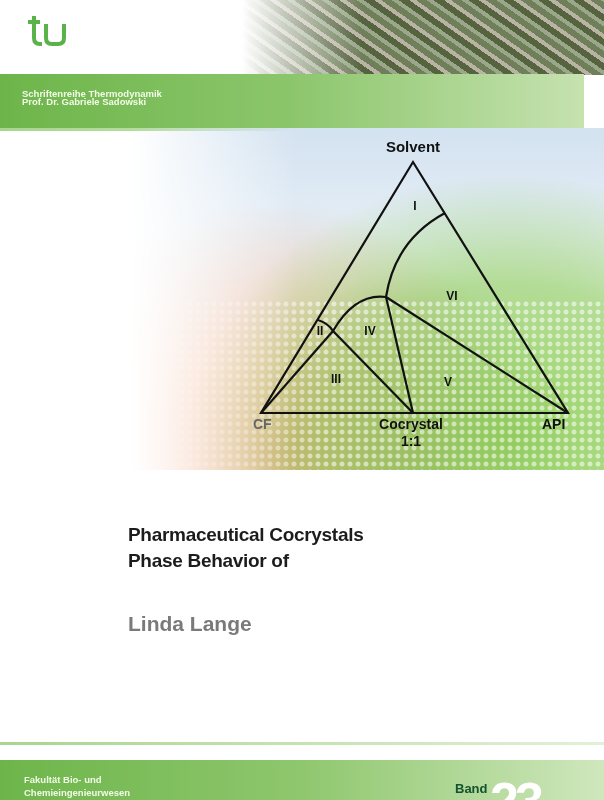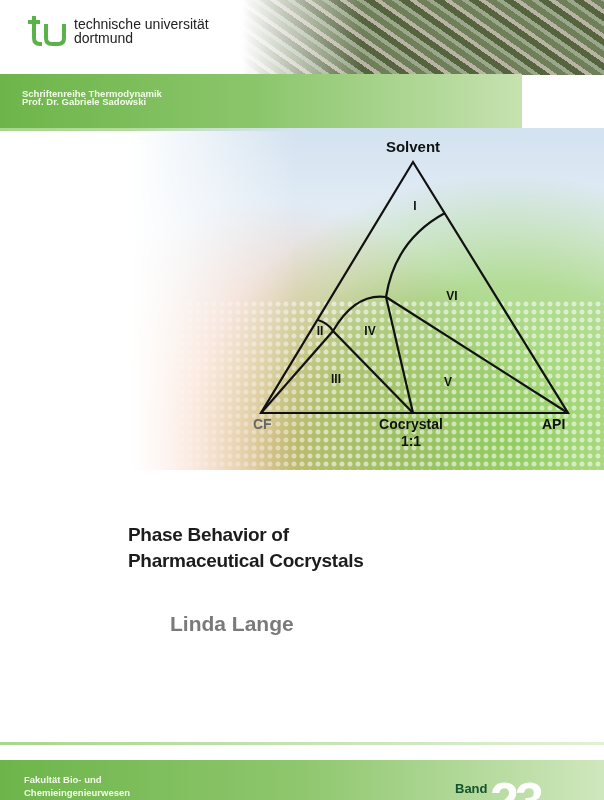--- a/index.html
+++ b/index.html
@@ -4,61 +4,57 @@
 <style>
   html, body { margin: 0; padding: 0; }
   body { width: 604px; height: 800px; position: relative; overflow: hidden; background: #ffffff; font-family: "Liberation Sans", sans-serif; }
   .header-photo { position: absolute; left: 0; top: 0; width: 604px; height: 75px;
     background: linear-gradient(90deg, #ffffff 0%, #ffffff 40%, rgba(255,255,255,0) 60%),
                 repeating-linear-gradient(35deg, #6f7f5a 0 6px, #9aa78a 6px 10px, #55633f 10px 16px, #b8b3a2 16px 20px);
   }
   .logo { position: absolute; left: 24px; top: 14px; display: flex; align-items: center; }
   .logo-mark { width: 44px; height: 34px; position: relative; }
   .logo-text { margin-left: 6px; font-size: 14px; line-height: 14px; color: #222; }
-  .top-band { position: absolute; left: 0; top: 74px; width: 522px; height: 54px;
+  .top-band { position: absolute; left: 0; top: 74px; width: 584px; height: 54px;
     background: linear-gradient(90deg, #6db54a 0%, #8cc66c 50%, #c6e2b0 100%); }
   .top-band .line { position: absolute; left: 22px; font-size: 9.5px; font-weight: bold; color: #f3fbe9; }
   .band-edge { position: absolute; left: 0; width: 604px; height: 3px; background: linear-gradient(90deg,#a8d68e,#e2f1d6); }
   .diagram-bg { position: absolute; left: 130px; top: 128px; width: 474px; height: 342px;
     background:
       radial-gradient(ellipse at 80% 90%, rgba(130,200,70,0.85) 0%, rgba(130,200,70,0.55) 35%, rgba(130,200,70,0) 60%),
       radial-gradient(ellipse at 30% 95%, rgba(235,140,90,0.7) 0%, rgba(235,140,90,0.35) 30%, rgba(235,140,90,0) 55%),
       radial-gradient(ellipse at 60% 95%, rgba(150,150,160,0.6) 0%, rgba(150,150,160,0) 40%),
       linear-gradient(180deg, #d3e2f0 0%, #f4f8fb 55%, #ffffff 70%);
     -webkit-mask-image: linear-gradient(90deg, transparent 0%, #000 35%);
     mask-image: linear-gradient(90deg, transparent 0%, #000 35%);
   }
   .hex { position: absolute; left: 130px; top: 300px; width: 474px; height: 170px;
     background-image: radial-gradient(circle, rgba(255,255,255,0.55) 2px, rgba(255,255,255,0) 3px);
     background-size: 8px 8px;
     -webkit-mask-image: linear-gradient(90deg, transparent 0%, #000 40%);
     mask-image: linear-gradient(90deg, transparent 0%, #000 40%); }
   svg.diagram { position: absolute; left: 0; top: 0; }
   .title { position: absolute; left: 128px; top: 522px; font-size: 19px; font-weight: bold; color: #1c1c1c; line-height: 26px; letter-spacing: -0.3px; }
-  .author { position: absolute; left: 128px; top: 612px; font-size: 21px; font-weight: bold; color: #7a7a7a; margin-left: 42px; }
+  .author { position: absolute; left: 128px; top: 612px; font-size: 21px; font-weight: bold; color: #7a7a7a; }
   .bottom-band { position: absolute; left: 0; top: 760px; width: 604px; height: 63px;
     background: linear-gradient(90deg, #6db54a 0%, #8fc76e 50%, #cfe7bd 100%); }
   .bottom-band .line { position: absolute; left: 24px; font-size: 9.5px; font-weight: bold; color: #f3fbe9; }
   .band-label { position: absolute; left: 455px; top: 781px; font-size: 13px; font-weight: bold; color: #14532d; }
   .band-number { position: absolute; left: 490px; top: 764px; font-size: 52px; font-weight: bold; color: #ffffff; letter-spacing: -4px; line-height: 74px; }
 </style>
 </head>
 <body>
 
 <div class="header-photo"></div>
 
 <div class="logo">
   <svg class="logo-mark" width="44" height="34" viewBox="0 0 44 34">
     <path d="M4 8 H16 M10 2 V24 Q10 30 16 30 H18" stroke="#5cb24a" stroke-width="4" fill="none"></path>
     <path d="M22 10 V24 Q22 30 28 30 H34 Q40 30 40 24 V10" stroke="#5cb24a" stroke-width="4" fill="none"></path>
   </svg>
-  <div class="logo-text">
-    <div>technische universität</div>
-    <div>dortmund</div>
-  </div>
 </div>
 
 <div class="top-band">
   <div class="line" style="top:14px;">Schriftenreihe Thermodynamik</div>
   <div class="line" style="top:22px;">Prof. Dr. Gabriele Sadowski</div>
 </div>
 <div class="band-edge" style="top:128px;"></div>
 
 <div class="diagram-bg"></div>
 <div class="hex"></div>
@@ -83,22 +79,22 @@
     <text x="415" y="210" font-size="12" text-anchor="middle">I</text>
     <text x="320" y="335" font-size="12" text-anchor="middle">II</text>
     <text x="336" y="383" font-size="12" text-anchor="middle">III</text>
     <text x="370" y="335" font-size="12" text-anchor="middle">IV</text>
     <text x="448" y="386" font-size="12" text-anchor="middle">V</text>
     <text x="452" y="300" font-size="12" text-anchor="middle">VI</text>
   </g>
 </svg>
 
 <div class="title">
+  <div>Pharmaceutical Cocrystals</div>
   <div>Phase Behavior of</div>
-  <div>Pharmaceutical Cocrystals</div>
 </div>
 <div class="author">Linda Lange</div>
 
 <div class="band-edge" style="top:742px;"></div>
 <div class="bottom-band">
   <div class="line" style="top:14px;">Fakultät Bio- und</div>
   <div class="line" style="top:27px;">Chemieingenieurwesen</div>
 </div>
 <div class="band-number">23</div>
 <div class="band-label">Band</div>

